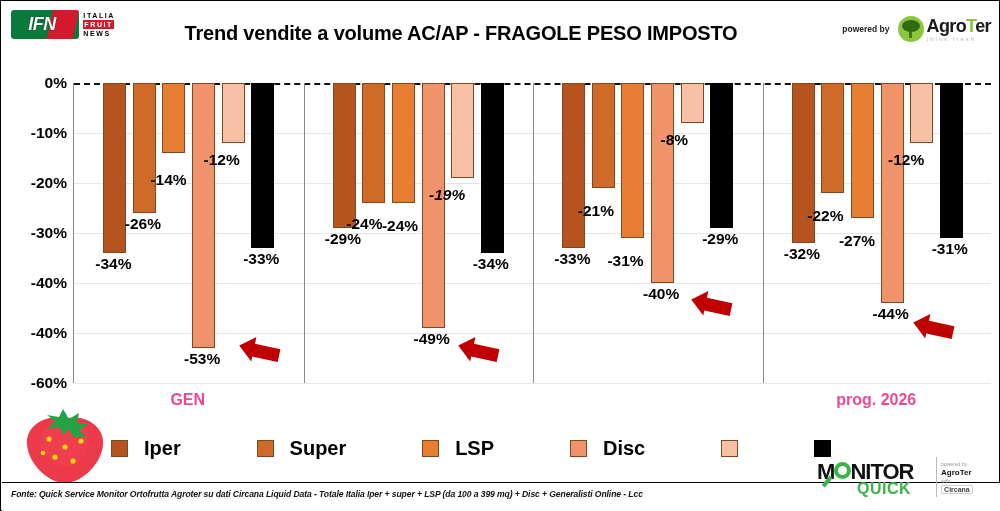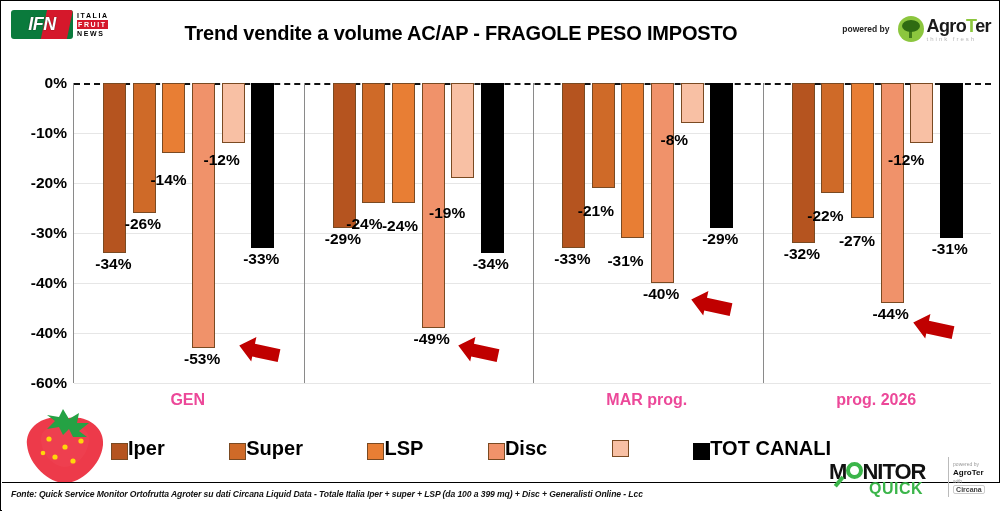--- a/index.html
+++ b/index.html
@@ -13,21 +13,21 @@
   }
 
   
   #header{position:absolute;left:0;top:0;width:1000px;height:62px;}
   #ifn-logo{
     position:absolute;left:10px;top:7px;width:104px;height:32px;
     display:flex;align-items:center;
   }
   .ifn-mark{
     position:relative;width:62px;height:29px;background:#0a7a3c;
-    border-radius:3px;overflow:hidden;
+    border-radius:3px;overflow:hidden;padding-left:7px;
   }
   .ifn-mark .redslab{
     position:absolute;right:0;top:0;width:26px;height:29px;background:#d5182b;
     transform:skewX(-12deg);transform-origin:top right;
   }
   .ifn-mark .ifn-text{
     position:absolute;left:0;top:0;width:62px;height:29px;
     display:flex;align-items:center;justify-content:center;
     color:#fff;font-weight:bold;font-size:18px;letter-spacing:-0.5px;
     font-style:italic;font-family:"Liberation Sans",sans-serif;
@@ -99,41 +99,41 @@
 
   
   .arrow{position:absolute;width:46px;height:30px;}
   .arrow svg{display:block;}
 
   
   #legend{
     position:absolute;left:110px;top:432px;width:720px;height:30px;
     display:flex;align-items:center;justify-content:space-between;
   }
-  .leg-item{display:flex;align-items:flex-end;gap:0;}
+  .leg-item{display:flex;align-items:center;gap:16px;}
   .leg-swatch{width:17px;height:17px;border:1px solid #7a4a22;box-sizing:border-box;flex:none;}
   .leg-swatch.tot{border-color:#000;}
   .leg-label{font-size:20px;font-weight:bold;color:#000;white-space:nowrap;}
 
   
   #strawberry{position:absolute;left:18px;top:404px;width:92px;height:80px;}
 
   
   #footer-bar{
     position:absolute;left:1px;top:481px;width:998px;height:29px;
     border-top:1px solid #000;background:#fff;
   }
   #source-text{
     position:absolute;left:10px;top:488px;width:800px;
     font-size:8.6px;font-style:italic;font-weight:bold;color:#111;
     letter-spacing:-0.1px;white-space:nowrap;
   }
 
   #mq-logo{
-    position:absolute;right:6px;top:452px;width:164px;height:48px;
+    position:absolute;right:18px;top:452px;width:164px;height:48px;
     display:flex;align-items:center;gap:12px;
   }
   .mq-main{position:relative;width:118px;height:44px;}
   .mq-monitor{
     position:absolute;left:0;top:4px;font-size:22px;font-weight:bold;
     color:#111;letter-spacing:-1px;
   }
   .mq-mag{
     position:absolute;left:17px;top:7px;width:17px;height:17px;
     border:4px solid #3bb54a;border-radius:50%;box-sizing:border-box;
@@ -232,21 +232,21 @@
       <div class="group" style="left: 229.5px; width: 229.5px;">
         <div class="bar" style="left: 29.2542px; width: 23.075px; height: 145px; background: rgb(181, 84, 31);"></div>
         <div class="bar-label" style="left: 21.2542px; top: 147px;">-29%</div>
         <div class="bar" style="left: 58.8375px; width: 23.075px; height: 120px; background: rgb(207, 106, 40);"></div>
         <div class="bar-label" style="left: 42.8375px; top: 132px;">-24%</div>
         <div class="bar" style="left: 88.4208px; width: 23.075px; height: 120px; background: rgb(232, 126, 52);"></div>
         <div class="bar-label" style="left: 78.4208px; top: 134px;">-24%</div>
         <div class="bar" style="left: 118.004px; width: 23.075px; height: 245px; background: rgb(240, 146, 106);"></div>
         <div class="bar-label" style="left: 110.004px; top: 247px;">-49%</div>
         <div class="bar" style="left: 147.587px; width: 23.075px; height: 95px; background: rgb(248, 192, 164);"></div>
-        <div class="bar-label" style="left: 125.587px; top: 121px;">-19%</div>
+        <div class="bar-label" style="left: 125.587px; top: 103px; font-style: italic;">-19%</div>
         <div class="bar tot" style="left: 177.171px; width: 23.075px; height: 170px; background: rgb(0, 0, 0);"></div>
         <div class="bar-label" style="left: 169.171px; top: 172px;">-34%</div>
       </div>
       <div class="group" style="left: 459px; width: 229.5px;">
         <div class="bar" style="left: 29.2542px; width: 23.075px; height: 165px; background: rgb(181, 84, 31);"></div>
         <div class="bar-label" style="left: 21.2542px; top: 167px;">-33%</div>
         <div class="bar" style="left: 58.8375px; width: 23.075px; height: 105px; background: rgb(207, 106, 40);"></div>
         <div class="bar-label" style="left: 44.8375px; top: 119px;">-21%</div>
         <div class="bar" style="left: 88.4208px; width: 23.075px; height: 155px; background: rgb(232, 126, 52);"></div>
         <div class="bar-label" style="left: 74.4208px; top: 169px;">-31%</div>
@@ -288,21 +288,20 @@
       </div>
       <div class="leg-item">
         <div class="leg-swatch" style="background: rgb(240, 146, 106);"></div>
         <div class="leg-label">Disc</div>
       </div>
       <div class="leg-item">
         <div class="leg-swatch" style="background: rgb(248, 192, 164);"></div>
       </div>
       <div class="leg-item">
         <div class="leg-swatch tot" style="background: rgb(0, 0, 0);"></div>
-        <div class="leg-label">TOT CANALI</div>
       </div>
     </div>
 
   <svg id="strawberry" viewBox="0 0 92 80">
     <path d="M46 14 C66 8 86 22 84 40 C82 60 62 78 46 78 C30 78 10 60 8 40 C6 22 26 8 46 14 Z" fill="#ed3a4a"></path>
     <path d="M46 22 C58 18 70 24 70 34 C70 48 58 62 46 62 C34 62 22 48 22 34 C22 24 34 18 46 22 Z" fill="#f04b58" opacity="0.35"></path>
     <path d="M44 4 L50 14 L60 8 L58 18 L70 18 L60 26 L68 32 L54 32 L50 24 L44 30 L40 22 L28 24 L36 16 L28 10 L40 12 Z" fill="#25a244"></path>
     <circle cx="30" cy="34" r="2.6" fill="#ffd60a"></circle>
     <circle cx="46" cy="42" r="2.6" fill="#ffd60a"></circle>
     <circle cx="62" cy="36" r="2.6" fill="#ffd60a"></circle>
@@ -323,21 +322,20 @@
     </div>
     <div class="mq-side">
       <div class="s1">powered by</div>
       <div class="s2"><span>AgroTer</span></div>
       <div class="s3">with</div>
       <div class="s4">Circana</div>
     </div>
   </div>
 
 <div class="xcat" style="left: 72px; width: 229.5px;">GEN</div>
-    <div class="xcat" style="left: 531px; width: 229.5px;">MAR prog.</div>
     <div class="xcat" style="left: 760.5px; width: 229.5px;">prog. 2026</div>
     <div class="arrow" style="left: 236px; top: 333px;">
       <svg viewBox="0 0 46 30" width="46" height="30">
         <path d="M2 16 L17 4 L17 11 L43 11 L43 24 L17 24 L17 29 Z" fill="#c00000" transform="rotate(12 23 15)"></path>
       </svg>
     </div>
     <div class="arrow" style="left: 455px; top: 333px;">
       <svg viewBox="0 0 46 30" width="46" height="30">
         <path d="M2 16 L17 4 L17 11 L43 11 L43 24 L17 24 L17 29 Z" fill="#c00000" transform="rotate(12 23 15)"></path>
       </svg>

